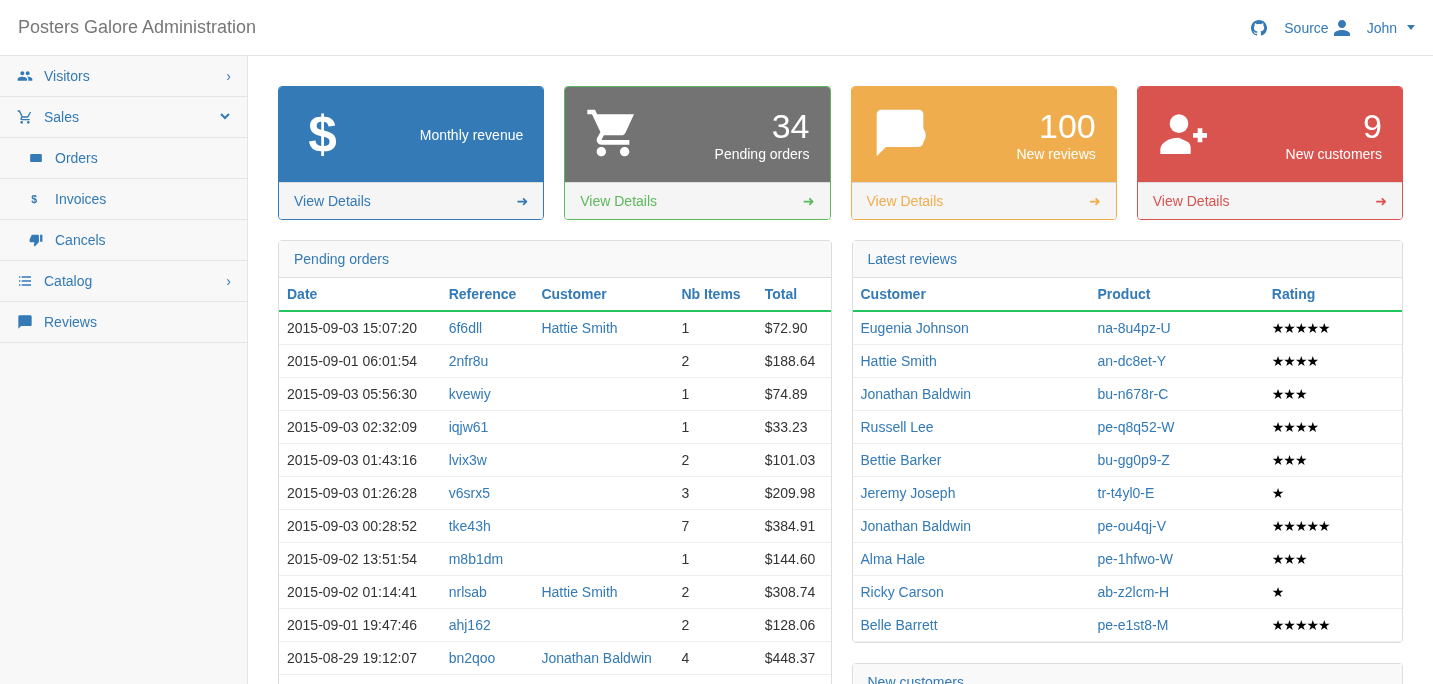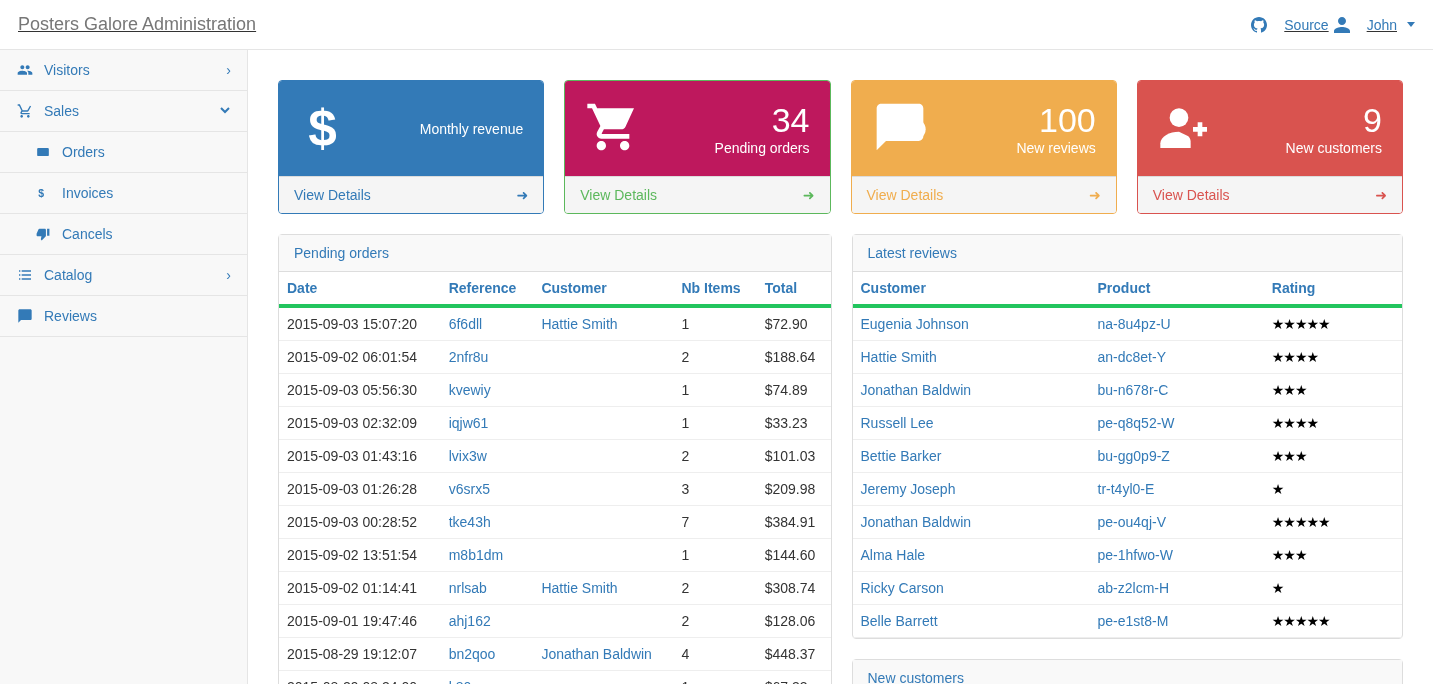--- a/index.html
+++ b/index.html
@@ -1,47 +1,47 @@
 <!DOCTYPE html>
 <html><head>
 <meta charset="utf-8">
 <style>
 * { box-sizing: border-box; margin: 0; padding: 0; }
 body { font-family: "Helvetica Neue", Helvetica, Arial, sans-serif; font-size: 14px; color: #333; background: #fff; }
-.header { height: 50px; border-bottom: 1px solid #e5e5e5; display: flex; align-items: center; padding: 0 18px; text-decoration: underline; }
+.header { height: 56px; border-bottom: 1px solid #e5e5e5; display: flex; align-items: center; padding: 0 18px; }
 .header-title { color: #777; font-size: 18px; flex: 1; }
 .header-right { display: flex; gap: 4px; align-items: center; }
 .header-link { color: #337ab7; cursor: pointer; display: flex; align-items: center; gap: 6px; }
 .layout { display: flex; }
 .sidebar { width: 248px; border-right: 1px solid #e5e5e5; background: #f8f8f8; }
 .side-item { display: flex; align-items: center; padding: 12px 16px; color: #337ab7; cursor: pointer; border-bottom: 1px solid #e5e5e5; }
 .side-item .chev { margin-left: auto; color: #337ab7; }
-.side-sub { padding-left: 34px; }
+.side-sub { padding-left: 27px; }
 .icon { width: 18px; display: inline-flex; justify-content: center; margin-right: 10px; }
 .main { flex: 1; padding: 30px; background: #fff; }
 .cards { display: flex; gap: 20px; margin-bottom: 20px; }
 .card { flex: 1; border: 1px solid; border-radius: 4px; overflow: hidden; }
 .card-top { display: flex; align-items: center; padding: 18px 20px; color: #fff; }
 .card-top .big-icon svg { width: 56px; height: 56px; fill: #fff; }
 .card-top .num-area { margin-left: auto; text-align: right; }
 .card-top .big-num { font-size: 34px; font-weight: 500; }
 .card-top .sub { font-size: 14px; }
 .card-foot { display: flex; align-items: center; padding: 10px 15px; background: #f5f5f5; border-top: 1px solid rgba(0,0,0,0.1); }
 .card-foot .arrow { margin-left: auto; }
 .c-blue { border-color: #337ab7; } .c-blue .card-top { background: #337ab7; } .c-blue .card-foot { color:#337ab7; }
-.c-green { border-color: #5cb85c; } .c-green .card-top { background: #be185d; gap: 20px; } .c-green .card-foot { color:#5cb85c; }
+.c-green { border-color: #5cb85c; } .c-green .card-top { background: #737373; gap: 20px; } .c-green .card-foot { color:#5cb85c; }
 .c-yellow { border-color: #f0ad4e; } .c-yellow .card-top { background: #f0ad4e; } .c-yellow .card-foot { color:#f0ad4e; }
 .c-red { border-color: #d9534f; } .c-red .card-top { background: #d9534f; } .c-red .card-foot { color:#d9534f; }
 .panels { display: flex; gap: 20px; }
 .panel { border: 1px solid #ddd; border-radius: 4px; }
 .panel-left { flex: 1; min-width: 540px; }
 .panel-right { flex: 1; min-width: 540px; display:flex; flex-direction:column; gap:20px;}
 .panel-head { padding: 10px 15px; color: #337ab7; border-bottom: 1px solid #ddd; background: #f9f9f9; }
 table { width: 100%; border-collapse: collapse; }
-th { text-align: left; padding: 8px; color: #337ab7; font-weight: bold; border-bottom: 4px solid #22c55e; font-size: 14px; cursor:pointer;}
+th { text-align: left; padding: 8px; color: #337ab7; font-weight: bold; border-bottom: 2px solid #22c55e; font-size: 14px; cursor:pointer;}
 td { padding: 8px; border-bottom: 1px solid #eee; font-size: 14px; }
 .link { color: #337ab7; cursor: pointer; }
 .stars { color: #000; letter-spacing: -1px; font-size: 14px; }
 .caret-down { display:inline-block; width:0; height:0; border-left:4px solid transparent; border-right:4px solid transparent; border-top:5px solid #337ab7; margin-left:4px; vertical-align:middle;}
 </style>
 </head>
 <body>
 
 <div class="header">
   <div class="header-title">Posters Galore Administration</div>
@@ -212,21 +212,21 @@
             </thead>
           <tbody id="orders-body">
               <tr>
                 <td>2015-09-03 15:07:20</td>
     <td><span class="link">6f6dll</span></td>
     <td><span class="link">Hattie Smith</span></td>
     <td>1</td>
     <td>$72.90</td>
               </tr>
               <tr>
-                <td>2015-09-02 06:01:54</td>
+                <td>2015-09-01 06:01:54</td>
     <td><span class="link">2nfr8u</span></td>
     <td></td>
     <td>2</td>
     <td>$188.64</td>
               </tr>
               <tr>
                 <td>2015-09-03 05:56:30</td>
     <td><span class="link">kvewiy</span></td>
     <td></td>
     <td>1</td>

